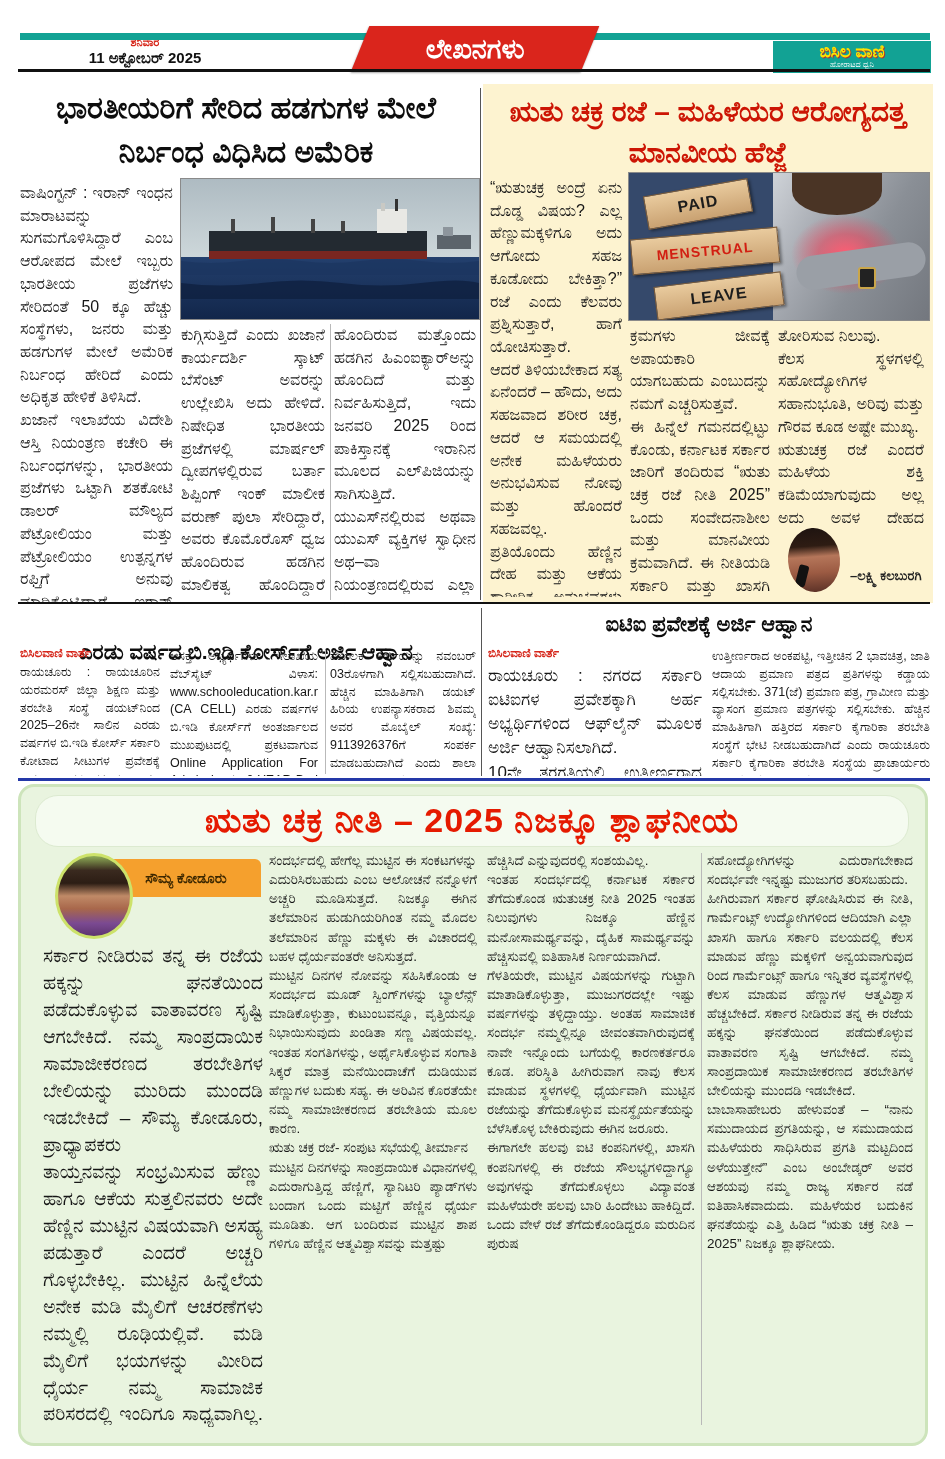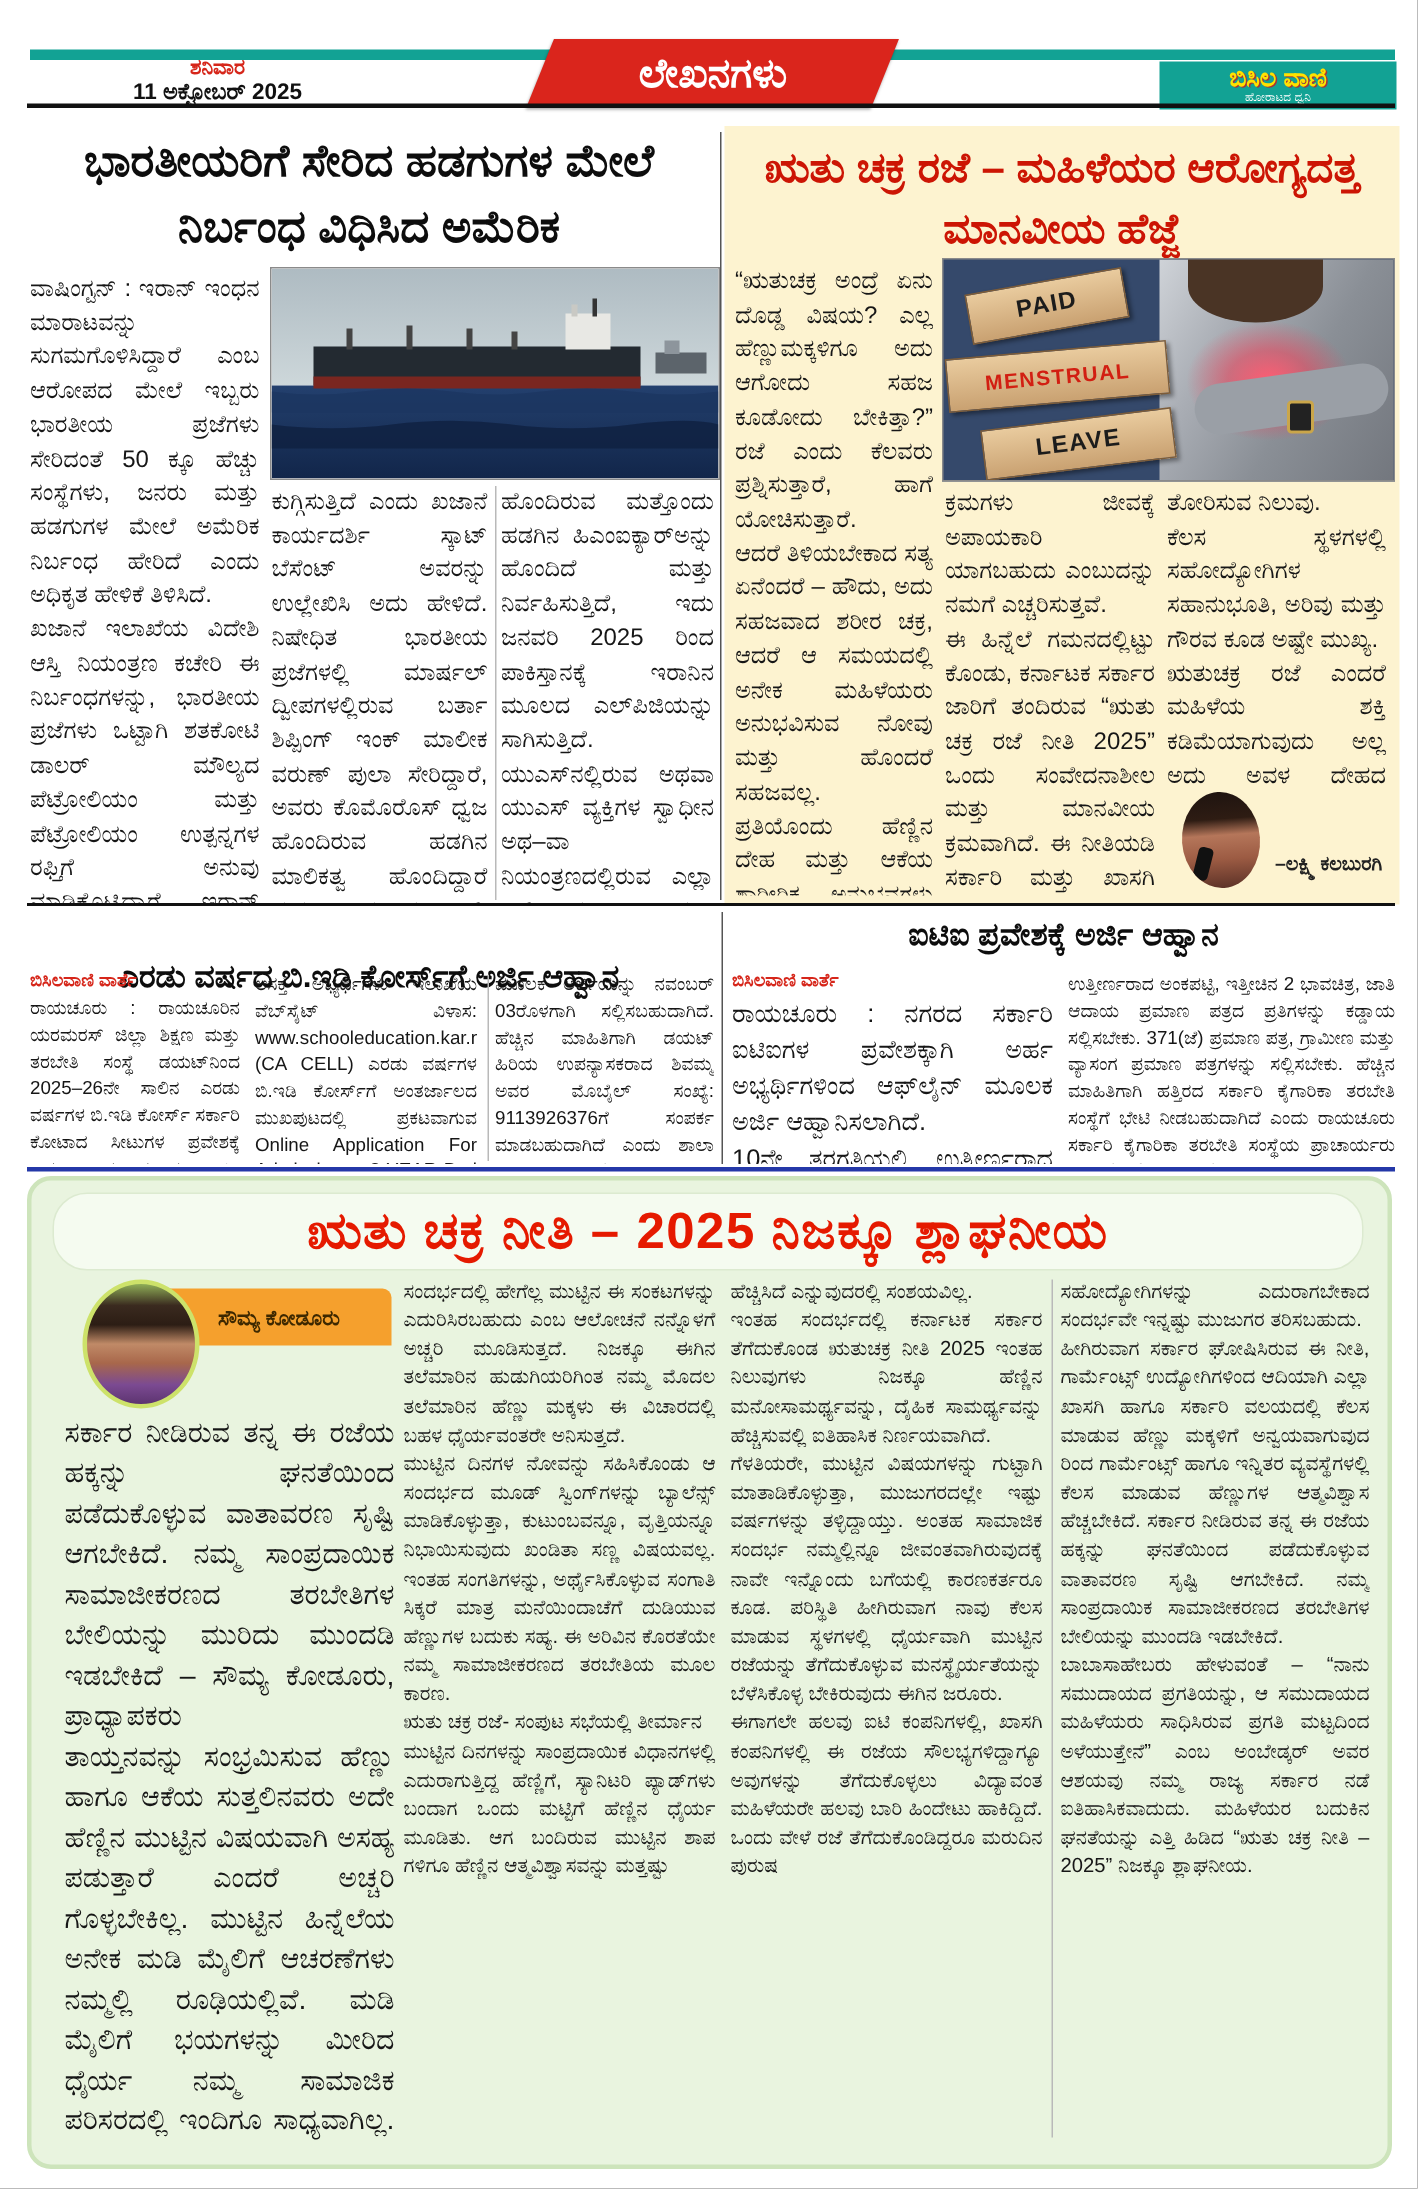--- a/index.html
+++ b/index.html
@@ -4,21 +4,21 @@
 <style>
   html,body{margin:0;padding:0;background:#888;}
   .page{position:relative;width:945px;height:1459px;background:#ffffff;margin:0 auto;
         font-family:"Liberation Sans",sans-serif;overflow:hidden;}
   .abs{position:absolute;}
   .body-text{font-size:16px;line-height:1.42;text-align:justify;color:#161616;
              white-space:pre-line;overflow:hidden;}
   
   .teal-bar{background:#12a294;}
   .masthead-date{color:#111;font-weight:bold;font-size:15px;text-align:center;}
-  .masthead-weekday{color:#d6261a;font-weight:bold;font-size:14px;text-align:center;}
+  .masthead-weekday{color:#d6261a;font-weight:bold;font-size:11px;text-align:center;}
   .section-flag{background:#da251c;transform:skewX(-22deg);display:flex;align-items:center;justify-content:center;
                 box-shadow:0 1px 2px rgba(0,0,0,.35);}
   .section-flag span{transform:skewX(22deg);color:#fff;font-weight:bold;font-size:27px;}
   .brand-box{background:#12a294;display:flex;align-items:center;padding:2px 8px;gap:8px;flex-direction:column;}
   .brand-name{color:#ffe200;font-weight:bold;font-size:17px;line-height:1;text-shadow:1px 1px 0 #a33;}
   .brand-tag{color:#fff;font-size:8px;text-align:center;}
   .brand-page{color:#fff;font-weight:bold;font-size:30px;line-height:1;}
   .hline{background:#111;}
   
   .ships-headline{font-weight:bold;font-size:30px;line-height:1.45;color:#0d0d0d;text-align:center;}

